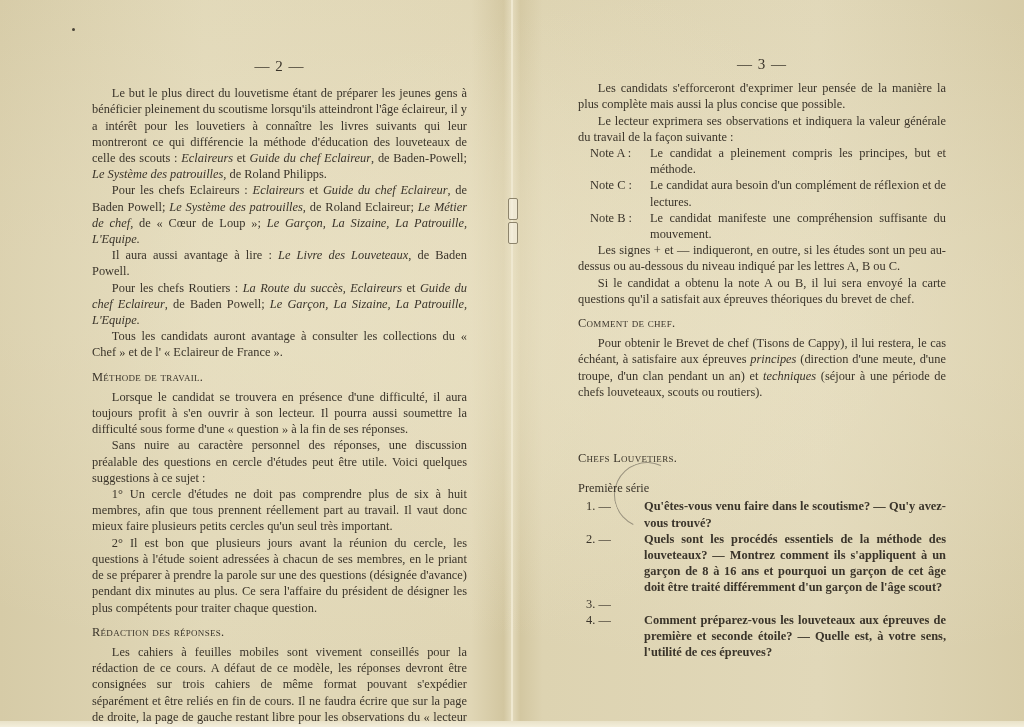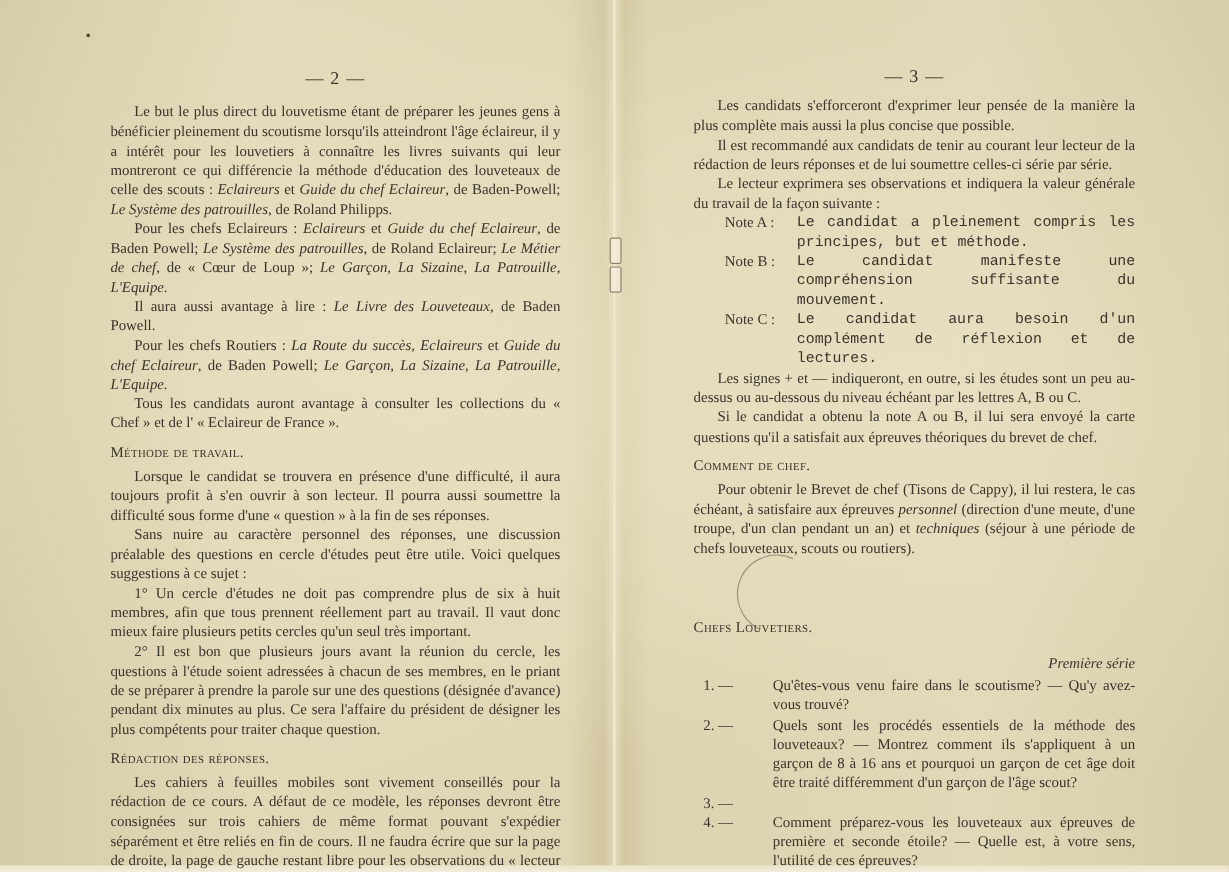--- a/index.html
+++ b/index.html
@@ -41,28 +41,28 @@
     margin-top: 58px; margin-bottom: 11px;
   }
   .page.right .folio { margin-top: 56px; margin-bottom: 8px; }
   p { margin: 0; text-indent: 1.6em; }
   .section-head {
     font-variant: small-caps; font-size: 12.4px; margin: 8px 0 4px 0;
     text-indent: 0; letter-spacing: 0.3px;
   }
   i, .it { }
   .note {
-    display: flex; margin-left: 26px; text-indent: 0;
+    display: flex; margin-left: 12px; text-indent: 0;
   }
   .note .lab { width: 60px; flex: none; white-space: nowrap; }
-  .note .txt { flex: 1; text-align: justify; font-family: Liberation Mono, monospace; }
-  .series-title { text-align: right; font-style: italic; margin: 14px 0 2px 0; text-indent: 0; }
+  .note .txt { flex: 1; text-align: justify; }
+  .series-title { text-align: left; margin: 14px 0 2px 0; text-indent: 0; }
   .q { display: flex; text-indent: 0; margin-left: 8px; }
   .q .num { width: 58px; flex: none; white-space: nowrap; }
-  .q .txt { flex: 1; text-align: justify; }
+  .q .txt { flex: 1; text-align: justify; font-weight: bold; }
   .gap-lg { height: 42px; }
   .pencil-circle {
     position: absolute; left: 614px; top: 462px; width: 64px; height: 64px;
     border: 1px solid #7b7566; border-radius: 50%;
     border-right-color: transparent; border-bottom-color: transparent;
     transform: rotate(-20deg); opacity: 0.7;
   }
   .dot { position: absolute; width: 3px; height: 3px; background: #4a4438; border-radius: 50%; }
 </style>
 </head>
@@ -96,40 +96,39 @@
     <p>2° Il est bon que plusieurs jours avant la réunion du cercle, les questions à l'étude soient adressées à chacun de ses membres, en le priant de se préparer à prendre la parole sur une des questions (désignée d'avance) pendant dix minutes au plus. Ce sera l'affaire du président de désigner les plus compétents pour traiter chaque question.</p>
 
     <div class="section-head">Rédaction des réponses.</div>
     <p>Les cahiers à feuilles mobiles sont vivement conseillés pour la rédaction de ce cours. A défaut de ce modèle, les réponses devront être consignées sur trois cahiers de même format pouvant s'expédier séparément et être reliés en fin de cours. Il ne faudra écrire que sur la page de droite, la page de gauche restant libre pour les observations du « lecteur ».</p>
   </div>
 
   <div class="page right">
     <div class="folio">— 3 —</div>
 
     <p>Les candidats s'efforceront d'exprimer leur pensée de la manière la plus complète mais aussi la plus concise que possible.</p>
-    <p>Il est recommandé aux candidats de tenir au courant leur lecteur de la rédaction de leurs réponses et de lui soumettre celles-ci série par série.</p>
 
     <p>Le lecteur exprimera ses observations et indiquera la valeur générale du travail de la façon suivante :</p>
     <div class="note">
       <span class="lab">Note A :</span>
       <span class="txt">Le candidat a pleinement compris les principes, but et méthode.</span>
     </div>
     <div class="note">
+      <span class="lab">Note C :</span>
+      <span class="txt">Le candidat aura besoin d'un complément de réflexion et de lectures.</span>
+    </div>
+    <div class="note">
       <span class="lab">Note B :</span>
       <span class="txt">Le candidat manifeste une compréhension suffisante du mouvement.</span>
     </div>
-    <div class="note">
-      <span class="lab">Note C :</span>
-      <span class="txt">Le candidat aura besoin d'un complément de réflexion et de lectures.</span>
-    </div>
-    <p>Les signes + et — indiqueront, en outre, si les études sont un peu au-dessus ou au-dessous du niveau échéant par les lettres A, B ou C.</p>
+    <p>Les signes + et — indiqueront, en outre, si les études sont un peu au-dessus ou au-dessous du niveau indiqué par les lettres A, B ou C.</p>
     <p>Si le candidat a obtenu la note A ou B, il lui sera envoyé la carte questions qu'il a satisfait aux épreuves théoriques du brevet de chef.</p>
 
     <div class="section-head">Comment de chef.</div>
-    <p><span>Pour obtenir le Brevet de chef (Tisons de Cappy), il lui restera, le cas échéant, à satisfaire aux épreuves </span><i>personnel</i><span> (direction d'une meute, d'une troupe, d'un clan pendant un an) et </span><i>techniques</i><span> (séjour à une période de chefs louveteaux, scouts ou routiers).</span></p>
+    <p><span>Pour obtenir le Brevet de chef (Tisons de Cappy), il lui restera, le cas échéant, à satisfaire aux épreuves </span><i>principes</i><span> (direction d'une meute, d'une troupe, d'un clan pendant un an) et </span><i>techniques</i><span> (séjour à une période de chefs louveteaux, scouts ou routiers).</span></p>
 
     <div class="gap-lg"></div>
     <div class="section-head">Chefs Louvetiers.</div>
     <div class="series-title">Première série</div>
 
     <div class="q">
       <span class="num">1. —</span>
       <span class="txt">Qu'êtes-vous venu faire dans le scoutisme? — Qu'y avez-vous trouvé?</span>
     </div>
     <div class="q">

